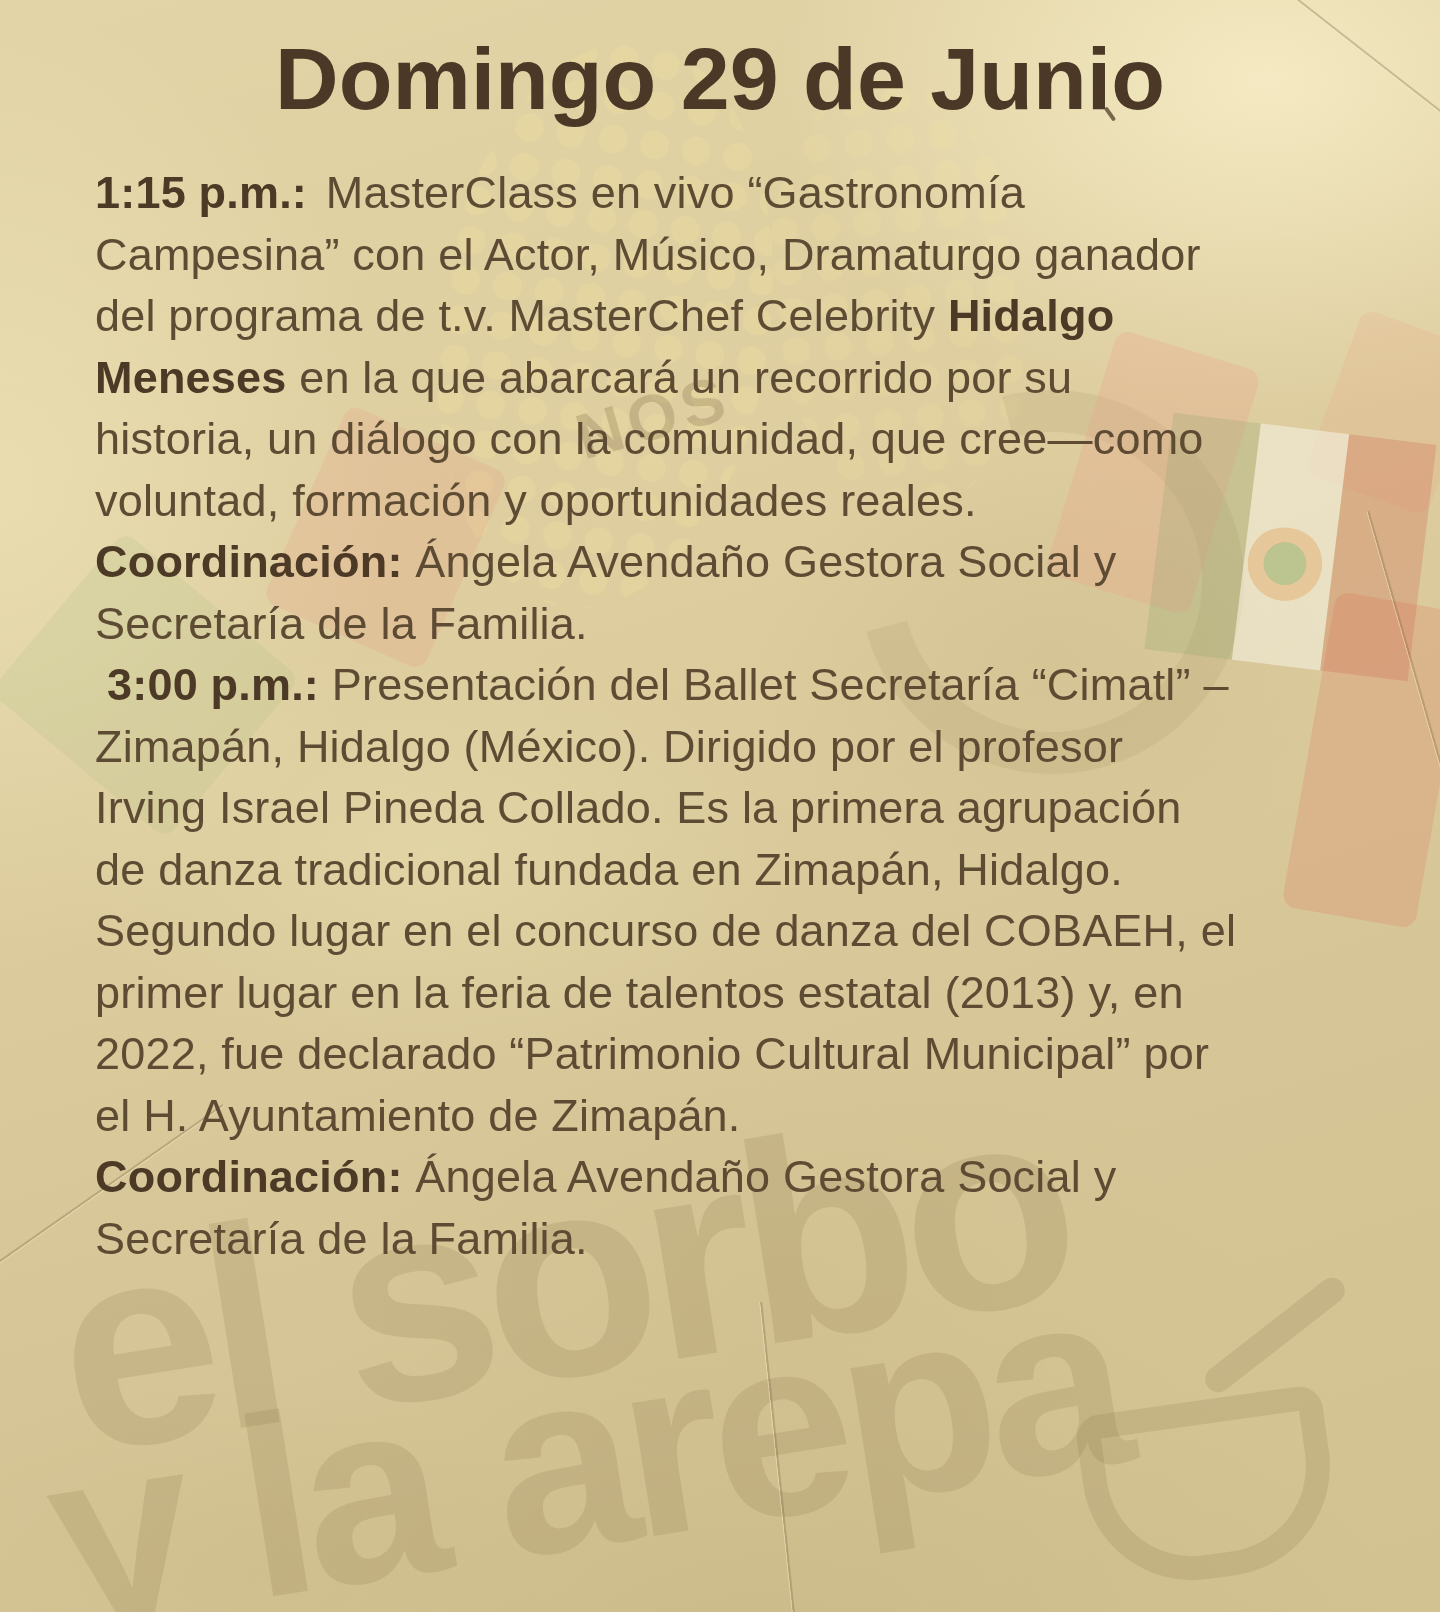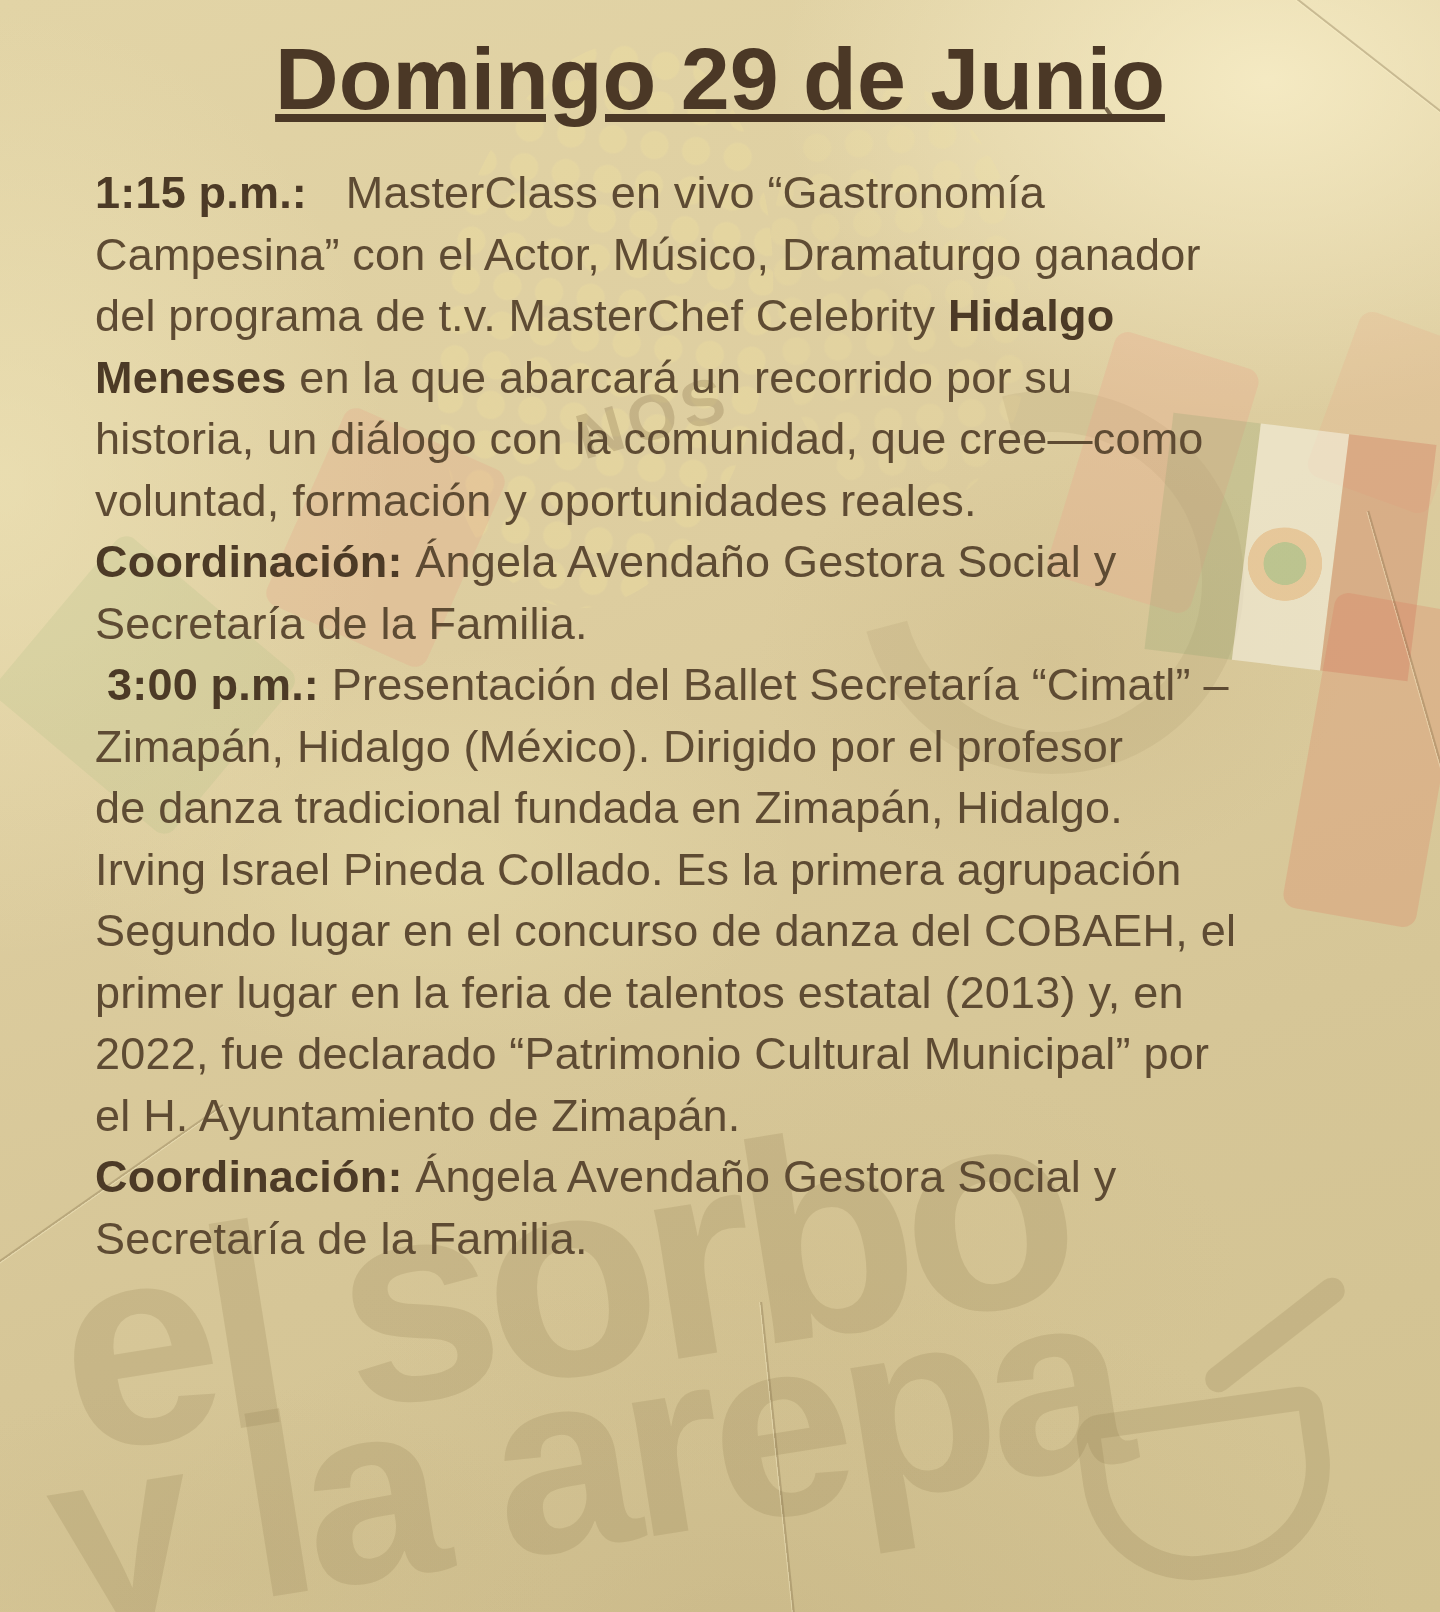--- a/index.html
+++ b/index.html
@@ -84,29 +84,28 @@
   .crease2 { left:1180px; top:760px;  width:520px; transform:rotate(74deg); }
   .crease3 { left:600px;  top:1480px; width:360px; transform:rotate(84deg); }
   .crease4 { left:-50px;  top:1190px; width:300px; transform:rotate(-35deg); }
   .crease-mark { position:absolute; left:1102px; top:112px; width:16px; height:4px; background:rgba(80,62,40,0.75); border-radius:2px; transform:rotate(55deg); }
   
   .title {
     position:relative; z-index:5;
     margin:28px 0 0; text-align:center;
     font-size:88px; font-weight:700; letter-spacing:0;
     color:#4b3826;
-    text-decoration:underline;
   }
   .content { position:absolute; z-index:5; left:95px; top:162px; width:1290px; }
   .line {
     font-size:45px; line-height:61.5px; letter-spacing:0.2px;
     color:#5e4b33; white-space:nowrap;
   }
   .line .b { font-weight:700; color:#4c3a26; }
-  .line .gap { margin-right:26px; }
+  .line .gap { margin-right:6px; }
   .indent { padding-left:12px; }
 </style>
 </head>
 <body>
 
 <div class="poster">
 
   <div class="tex tex1"></div>
   <div class="tex tex2"></div>
 
@@ -145,22 +144,22 @@
     <div class="line"><strong class="b gap">1:15 p.m.:</strong><span> MasterClass en vivo “Gastronomía</span></div>
     <div class="line"><span>Campesina” con el Actor, Músico, Dramaturgo ganador</span></div>
     <div class="line"><span>del programa de t.v. MasterChef Celebrity </span><strong class="b">Hidalgo</strong></div>
     <div class="line"><strong class="b">Meneses</strong><span> en la que abarcará un recorrido por su</span></div>
     <div class="line"><span>historia, un diálogo con la comunidad, que cree—como</span></div>
     <div class="line"><span>voluntad, formación y oportunidades reales.</span></div>
     <div class="line"><strong class="b">Coordinación:</strong><span> Ángela Avendaño Gestora Social y</span></div>
     <div class="line"><span>Secretaría de la Familia.</span></div>
     <div class="line indent"><strong class="b">3:00 p.m.:</strong><span> Presentación del Ballet Secretaría “Cimatl” –</span></div>
     <div class="line"><span>Zimapán, Hidalgo (México). Dirigido por el profesor</span></div>
+    <div class="line"><span>Irving Israel Pineda Collado. Es la primera agrupación</span></div>
     <div class="line"><span>de danza tradicional fundada en Zimapán, Hidalgo.</span></div>
-    <div class="line"><span>Irving Israel Pineda Collado. Es la primera agrupación</span></div>
     <div class="line"><span>Segundo lugar en el concurso de danza del COBAEH, el</span></div>
     <div class="line"><span>primer lugar en la feria de talentos estatal (2013) y, en</span></div>
     <div class="line"><span>2022, fue declarado “Patrimonio Cultural Municipal” por</span></div>
     <div class="line"><span>el H. Ayuntamiento de Zimapán.</span></div>
     <div class="line"><strong class="b">Coordinación:</strong><span> Ángela Avendaño Gestora Social y</span></div>
     <div class="line"><span>Secretaría de la Familia.</span></div>
   </div>
 </div>
 
 </body></html>

